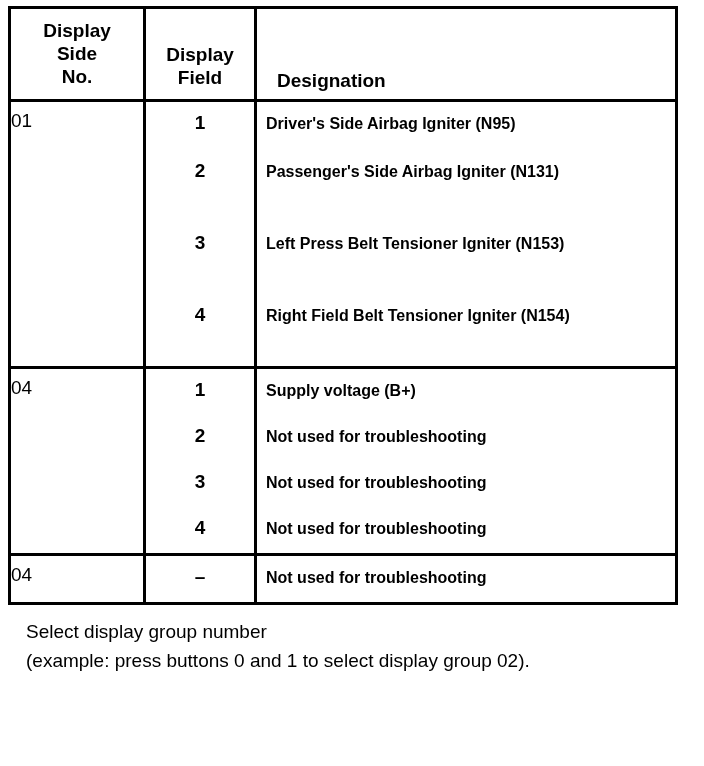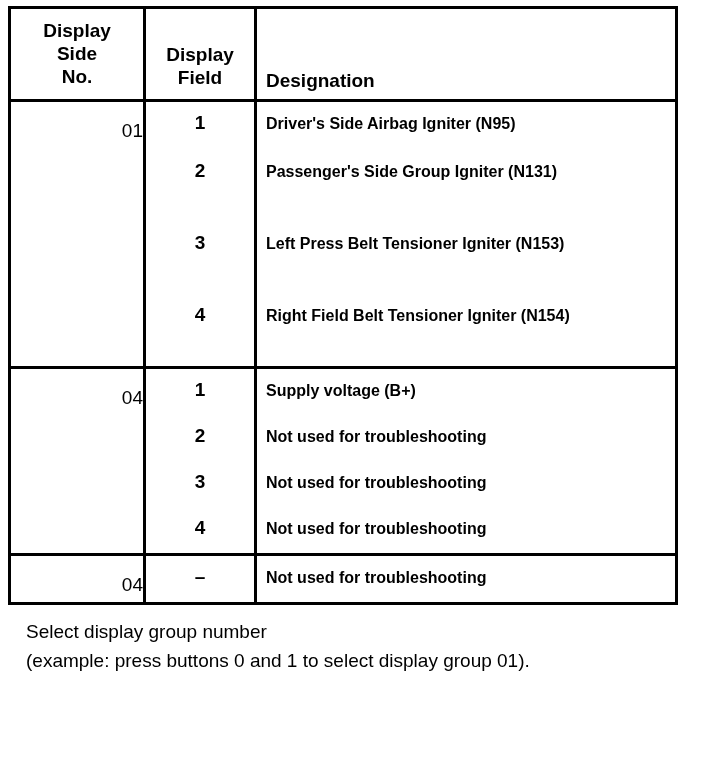--- a/index.html
+++ b/index.html
@@ -53,21 +53,21 @@
     width: 111px;
     flex: 0 0 111px;
     box-sizing: border-box;
     border-right: 3px solid #000;
     text-align: center;
   }
 
   .col-desig {
     flex: 1 1 auto;
     box-sizing: border-box;
-    padding-left: 9px;
+    padding-left: 20px;
   }
 
   
   .header-row {
     border-bottom: 3px solid #000;
     height: 93px;
   }
   .header-row .col-group,
   .header-row .col-field,
   .header-row .col-desig {
@@ -101,23 +101,23 @@
     border-bottom: 3px solid #000;
   }
   .group-block.last {
     border-bottom: 0;
   }
   .group-block .gcell {
     width: 135px;
     flex: 0 0 135px;
     box-sizing: border-box;
     border-right: 3px solid #000;
-    text-align: right;
-    font-size: 19px;
-    padding-top: 18px;
+    text-align: left;
+    font-size: 19px;
+    padding-top: 8px;
   }
   .group-block .rows {
     flex: 1 1 auto;
     box-sizing: border-box;
   }
   .entry {
     display: flex;
     width: 100%;
     box-sizing: border-box;
   }
@@ -179,21 +179,21 @@
 
     <div class="group-block">
       <div class="gcell">01</div>
       <div class="rows">
         <div class="entry h1">
           <div class="fcell">1</div>
           <div class="dcell">Driver's Side Airbag Igniter (N95)</div>
         </div>
         <div class="entry h2">
           <div class="fcell">2</div>
-          <div class="dcell">Passenger's Side Group Igniter (N131)</div>
+          <div class="dcell">Passenger's Side Airbag Igniter (N131)</div>
         </div>
         <div class="entry h2">
           <div class="fcell">3</div>
           <div class="dcell">Left Press Belt Tensioner Igniter (N153)</div>
         </div>
         <div class="entry h2">
           <div class="fcell">4</div>
           <div class="dcell">Right Field Belt Tensioner Igniter (N154)</div>
         </div>
       </div>
@@ -227,15 +227,15 @@
         <div class="entry h1b">
           <div class="fcell">–</div>
           <div class="dcell">Not used for troubleshooting</div>
         </div>
       </div>
     </div>
 
   </div>
 
   <div class="footer-text" id="p1" style="white-space: pre-line;">Select display group number
-(example: press buttons 0 and 1 to select display group 01).</div>
+(example: press buttons 0 and 1 to select display group 02).</div>
 
 </div>
 
 </body></html>

